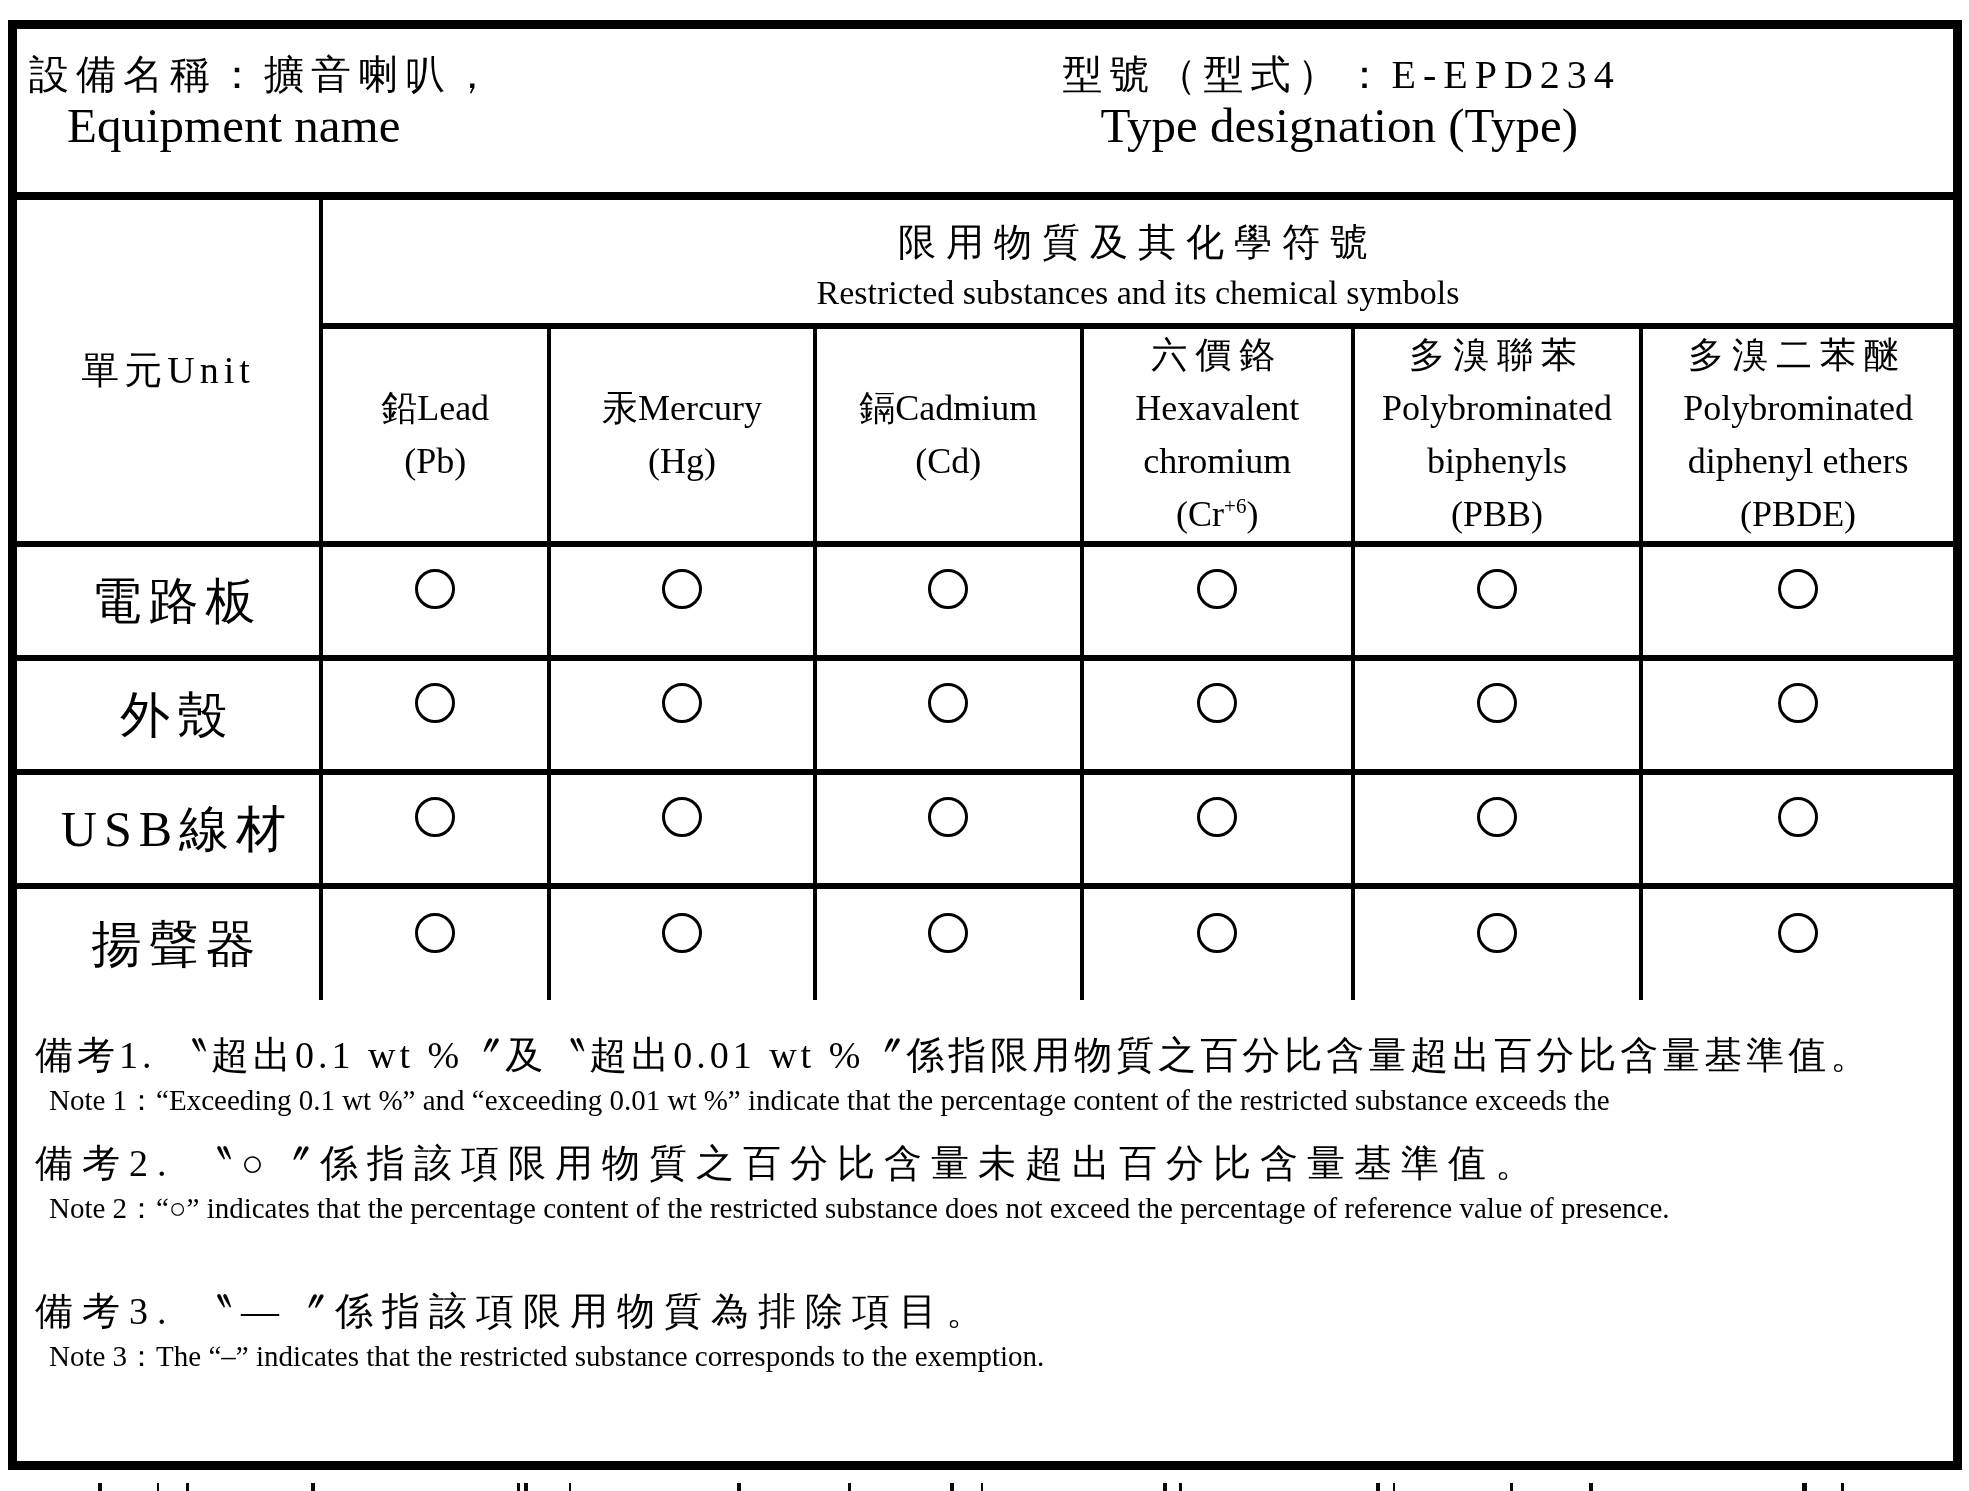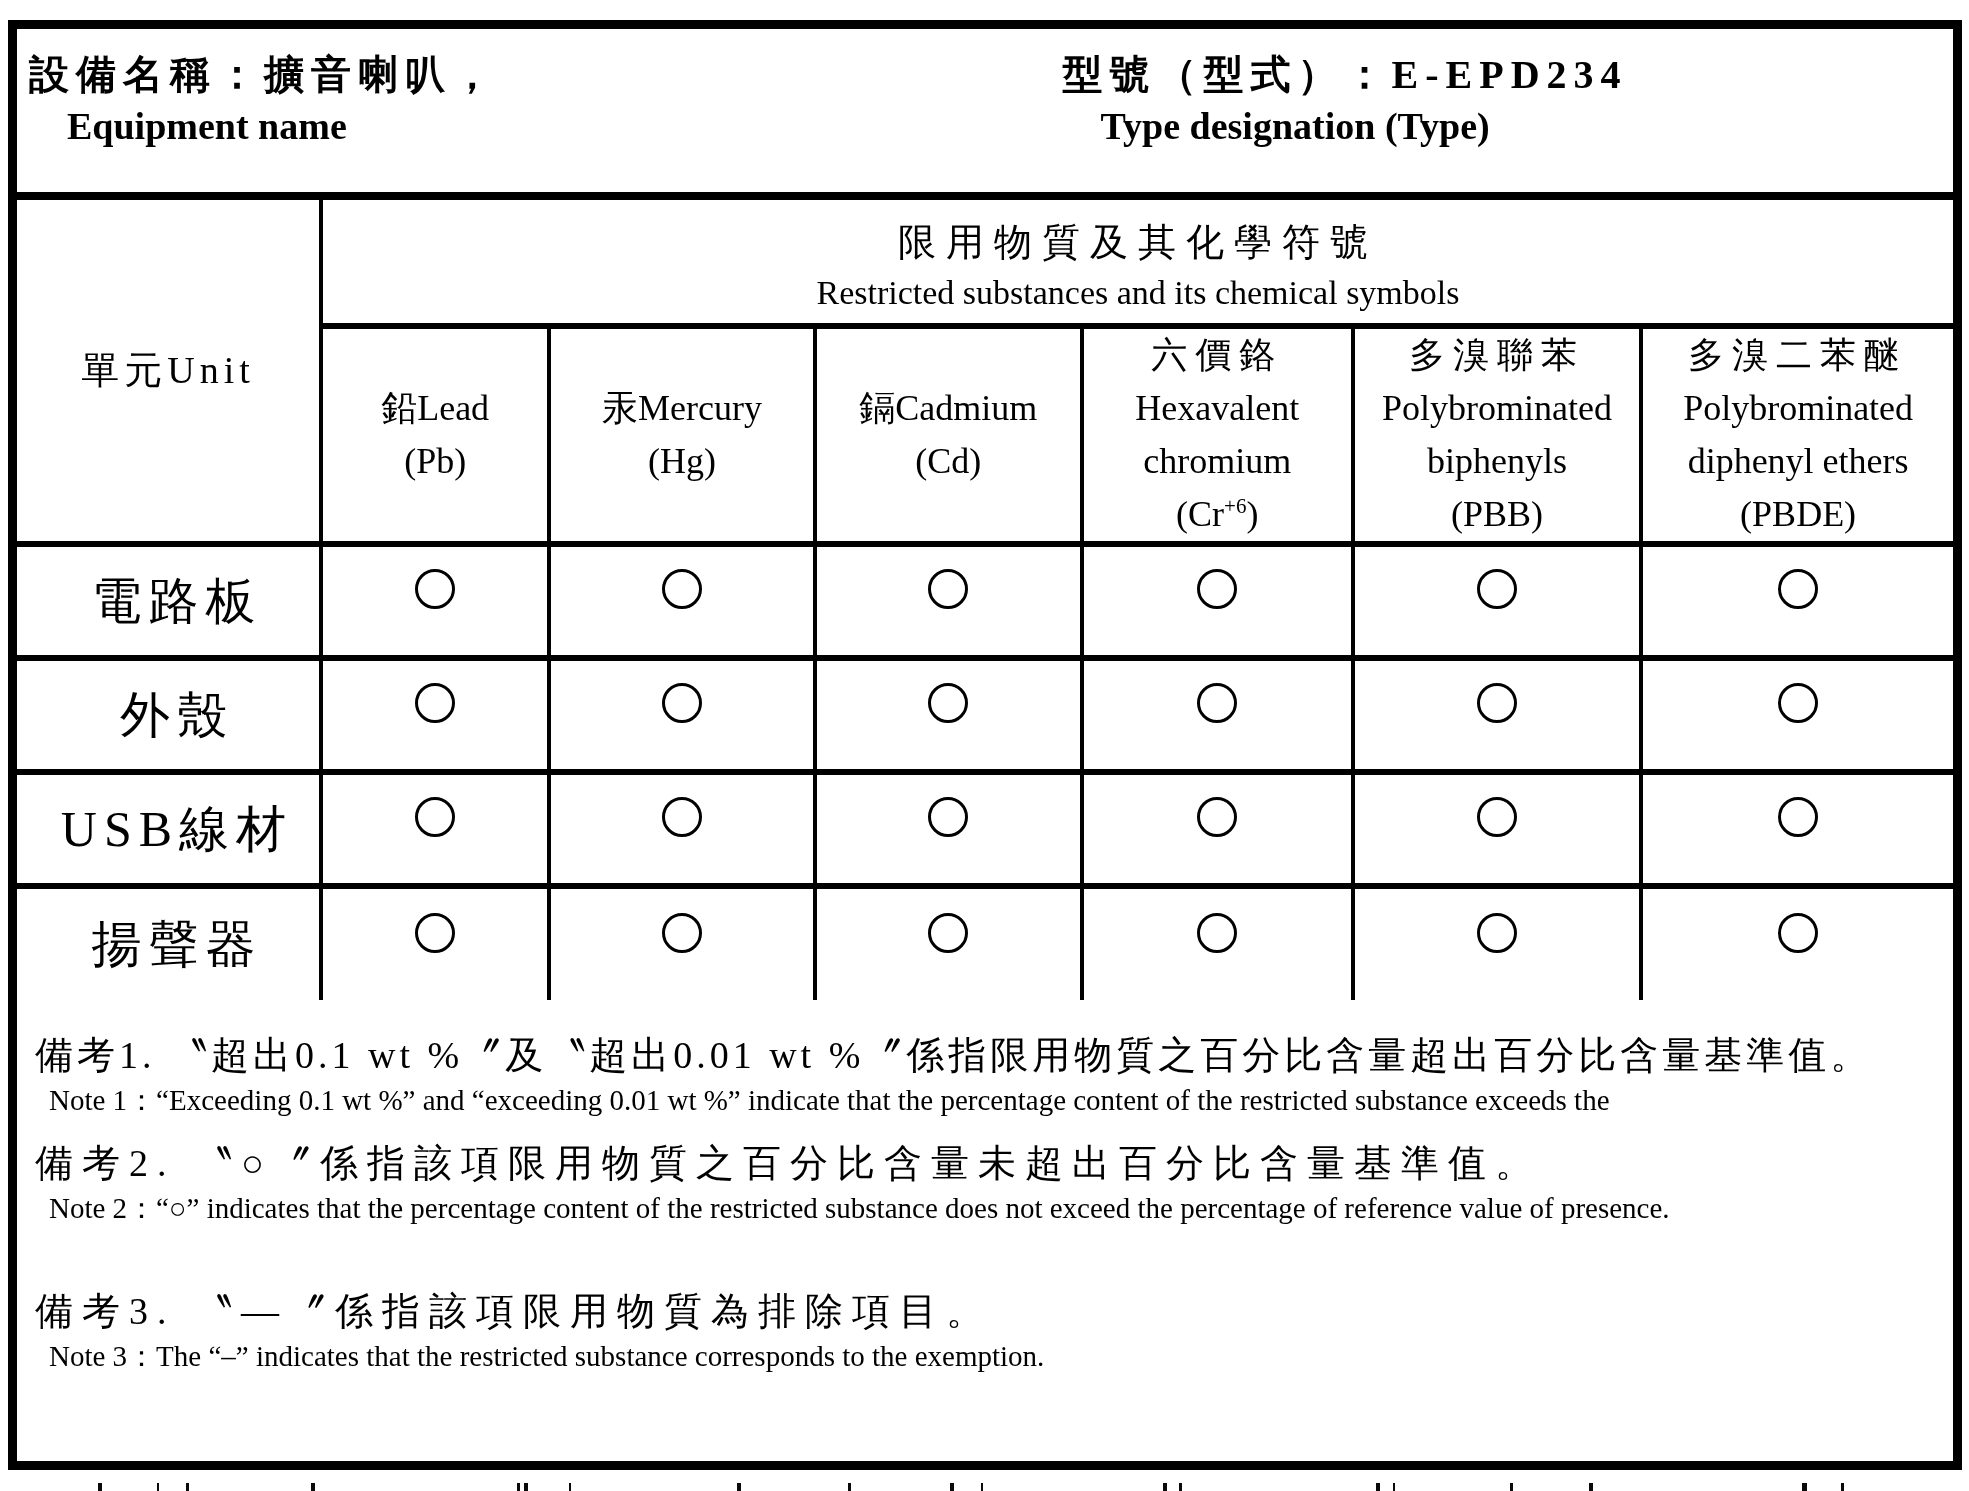--- a/index.html
+++ b/index.html
@@ -28,31 +28,31 @@
   }
 
   
   .doc-header {
     height: 171px;
     border-bottom: 8px solid #000;
     display: flex;
     flex-direction: row;
     padding: 20px 10px 0 12px;
   }
-  .hdr-block { display: flex; flex-direction: column; font-weight: bold; }
+  .hdr-block { display: flex; flex-direction: column; }
   .hdr-equip { width: 54%; }
   .hdr-type  { width: 46%; }
   .hdr-zh {
     font-size: 40px;
     letter-spacing: 7px;
     line-height: 52px;
     white-space: nowrap;
   }
   .hdr-en {
-    font-size: 38px;
+    font-size: 49px;
     line-height: 50px;
     padding-left: 38px;
     white-space: nowrap;
   }
 
   
   table.grid {
     width: 100%;
     border-collapse: collapse;
     border-style: hidden;          

